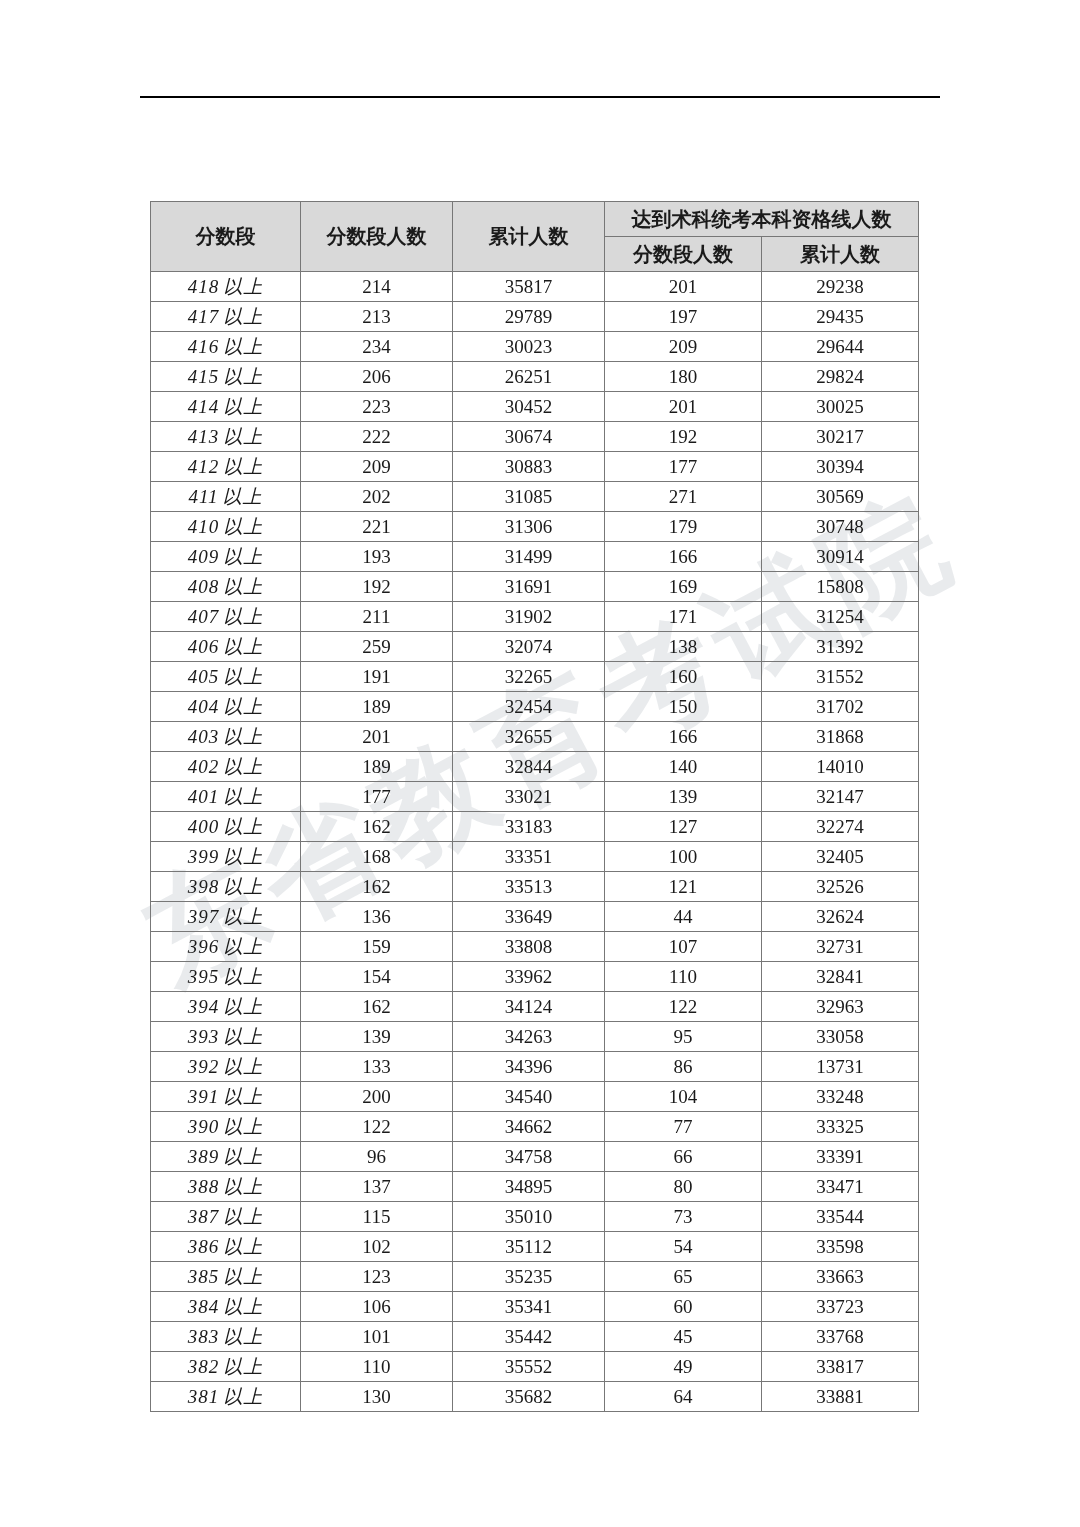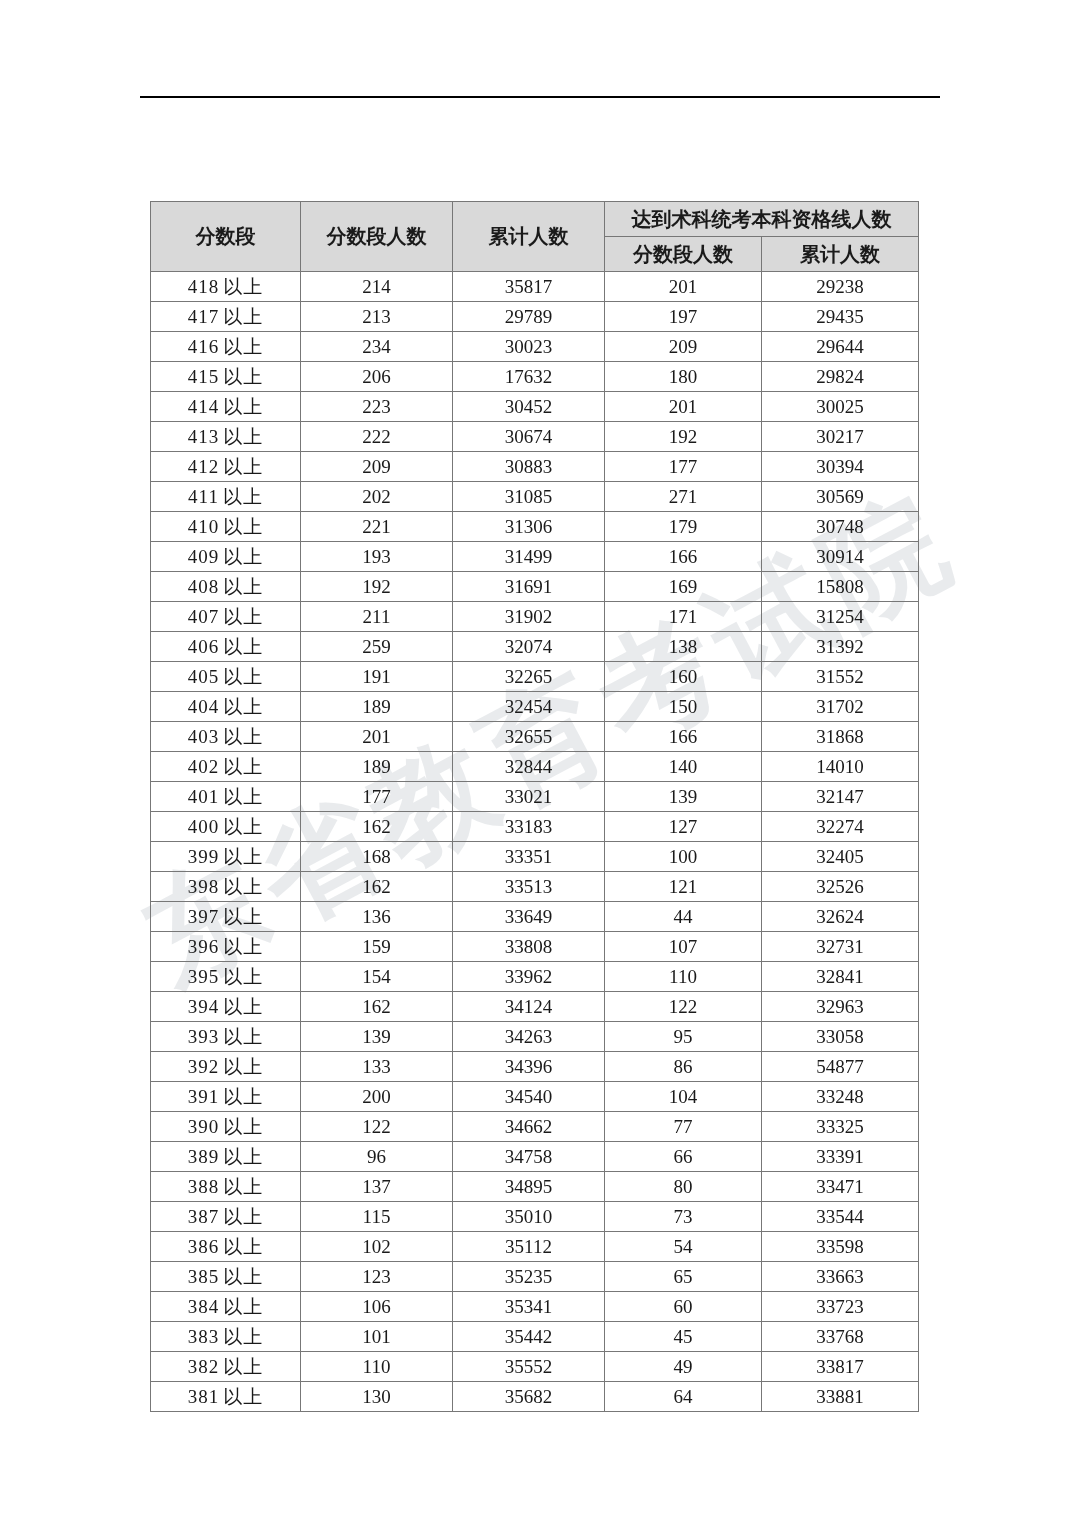--- a/index.html
+++ b/index.html
@@ -77,20 +77,21 @@
     font-size: 20px;
     height: 34px;
   }
   col.c0 { width: 150px; }
   col.c1 { width: 152px; }
   col.c2 { width: 152px; }
   col.c3 { width: 157px; }
   col.c4 { width: 157px; }
   td.score {
     letter-spacing: 1px;
+    font-style: italic;
   }
   td.score .num { margin-right: 4px; }
 </style>
 </head>
 <body>
 
 <div class="page">
 
   <div class="top-rule"></div>
 
@@ -135,21 +136,21 @@
           <tr>
             <td class="score"><span class="num">416</span><span>以上</span></td>
             <td>234</td>
             <td>30023</td>
             <td>209</td>
             <td>29644</td>
           </tr>
           <tr>
             <td class="score"><span class="num">415</span><span>以上</span></td>
             <td>206</td>
-            <td>17632</td>
+            <td>26251</td>
             <td>180</td>
             <td>29824</td>
           </tr>
           <tr>
             <td class="score"><span class="num">414</span><span>以上</span></td>
             <td>223</td>
             <td>30452</td>
             <td>201</td>
             <td>30025</td>
           </tr>
@@ -298,21 +299,21 @@
             <td>139</td>
             <td>34263</td>
             <td>95</td>
             <td>33058</td>
           </tr>
           <tr>
             <td class="score"><span class="num">392</span><span>以上</span></td>
             <td>133</td>
             <td>34396</td>
             <td>86</td>
-            <td>54877</td>
+            <td>13731</td>
           </tr>
           <tr>
             <td class="score"><span class="num">391</span><span>以上</span></td>
             <td>200</td>
             <td>34540</td>
             <td>104</td>
             <td>33248</td>
           </tr>
           <tr>
             <td class="score"><span class="num">390</span><span>以上</span></td>

